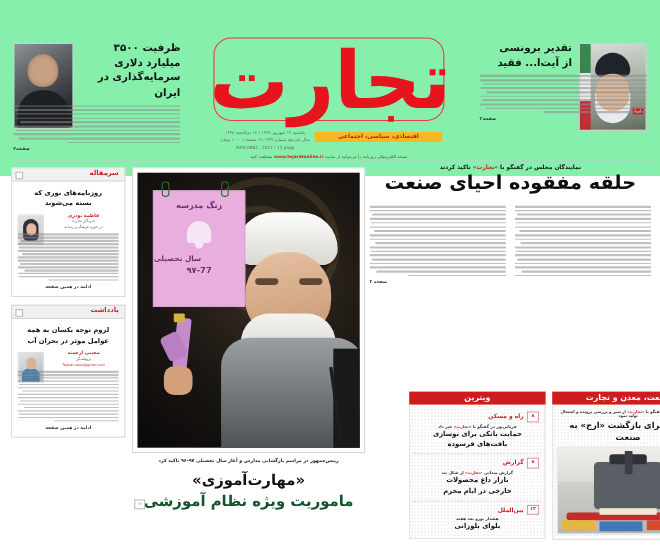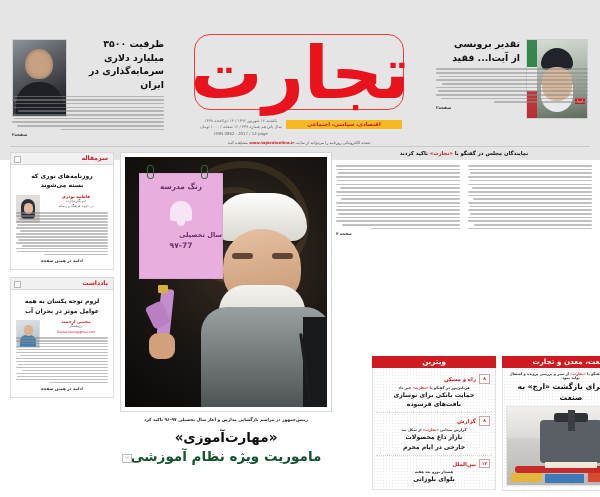--- a/index.html
+++ b/index.html
@@ -7,21 +7,21 @@
        font-family:"DejaVu Sans","Liberation Sans",sans-serif;
        color:#111;direction:rtl;}
   .page{position:relative;width:600px;height:497px;background:#fff;}
 
   
   .ph-lines{display:block;}
   .ph-lines i{display:block;background:#8d8d8d;opacity:.55;height:1.6px;margin:2.1px 0;border-radius:1px;}
   .ph-lines.tiny i{height:1.3px;margin:1.7px 0;}
 
   
-  .nameplate{position:absolute;left:0;top:0;width:600px;height:160px;background:#e5e5e5;}
+  .nameplate{position:absolute;left:0;top:0;width:600px;height:160px;background:#86efac;}
 
   .np-left{position:absolute;left:12px;top:37px;width:152px;}
   .np-left .photo{float:left;width:53px;height:76px;margin:2px 6px 2px 0;
         background:linear-gradient(150deg,#8e9399 0%,#5d6166 35%,#2e3135 75%,#17191b 100%);
         border:1px solid #cfcfcf;position:relative;overflow:hidden;}
   .np-left .photo:before{content:"";position:absolute;left:12px;top:9px;width:28px;height:30px;border-radius:50% 50% 45% 45%;
         background:#c8a183;box-shadow:0 0 5px rgba(0,0,0,.3) inset;}
   .np-left .photo:after{content:"";position:absolute;left:3px;top:42px;width:47px;height:36px;border-radius:22px 22px 0 0;
         background:#1d2024;}
   .np-hl{font-size:9.4px;font-weight:bold;line-height:1.45;text-align:right;color:#111;letter-spacing:-.2px;}
@@ -91,21 +91,21 @@
   .cc-photo .robe{position:absolute;right:-4px;top:150px;width:130px;height:104px;border-radius:26px 26px 0 0;
         background:linear-gradient(180deg,#9aa0a2,#4b5052);}
   .cc-photo .robe2{position:absolute;right:-30px;top:160px;width:54px;height:94px;background:#17191a;}
   .cc-photo .strap{position:absolute;right:20px;top:176px;width:3px;height:70px;background:#1b1d1f;transform:rotate(-8deg);border-radius:2px;}
 
   .cc-photo .banner{position:absolute;left:14px;top:16px;width:82px;height:104px;background:#e7aede;border:1px solid #dda2d6;}
   .cc-photo .banner .bt{margin-top:8px;text-align:center;font-size:7.4px;font-weight:bold;color:#6d2f66;}
   .cc-photo .banner .bell{margin:6px auto 4px;width:30px;height:30px;position:relative;}
   .cc-photo .banner .bell:before{content:"";position:absolute;left:4px;top:4px;width:22px;height:20px;border-radius:11px 11px 3px 3px;background:#f7e4f4;}
   .cc-photo .banner .bell:after{content:"";position:absolute;left:11px;top:24px;width:8px;height:5px;border-radius:0 0 4px 4px;background:#f7e4f4;}
-  .cc-photo .banner .bs{text-align:right;font-size:6.6px;font-weight:bold;color:#6d2f66;line-height:1.5;}
+  .cc-photo .banner .bs{text-align:left;font-size:6.6px;font-weight:bold;color:#6d2f66;line-height:1.5;}
   .cc-photo .banner .by{text-align:center;font-size:7.6px;font-weight:bold;color:#6d2f66;letter-spacing:.5px;}
   .cc-photo .clip{position:absolute;top:8px;width:5px;height:12px;border:1.6px solid #2f6b2f;border-radius:3px;background:transparent;}
   .cc-photo .clip.a{left:22px;} .cc-photo .clip.b{left:76px;}
   .cc-photo .ribbon{position:absolute;left:28px;top:132px;width:26px;height:58px;}
   .cc-photo .ribbon:before{content:"";position:absolute;left:6px;top:0;width:13px;height:46px;background:#c58ccd;transform:rotate(6deg);border-radius:3px;}
   .cc-photo .ribbon:after{content:"";position:absolute;left:-4px;top:14px;width:18px;height:24px;background:#b97fc2;transform:rotate(-26deg);border-radius:4px;}
   .cc-photo .hand{position:absolute;left:24px;top:176px;width:26px;height:26px;border-radius:9px;background:#d3a07c;}
   .cc-photo .key{position:absolute;left:33px;top:128px;width:10px;height:8px;background:#d6b13c;border-radius:1px;}
 
   .cc-caption{margin-top:5px;text-align:center;font-size:4.3px;font-weight:bold;color:#222;line-height:1.5;}
@@ -338,20 +338,21 @@
     <div class="cc-caption">رییس‌جمهور در مراسم بازگشایی مدارس و آغاز سال تحصیلی ۹۷-۹۶ تاکید کرد</div>
     <div class="cc-h1">«مهارت‌آموزی»</div>
     <div class="cc-h2">ماموریت ویژه نظام آموزشی</div>
     <div class="cc-pagebox">۱۶</div>
   </div>
 
   <div class="lead">
     <div class="lead-kicker">
       <span>نمایندگان مجلس در گفتگو با </span><b>«تجارت»</b><span> تاکید کردند</span>
     </div>
+    <div class="lead-h2">حلقه مفقوده احیای صنعت</div>
 
     <div class="lead-cols">
       <div class="col">
         <div class="ph-lines">
           <i style="width:100%"></i>
             <i style="width:100%"></i>
             <i style="width:98%"></i>
             <i style="width:100%"></i>
           <i style="width:99%"></i>
             <i style="width:100%"></i>

